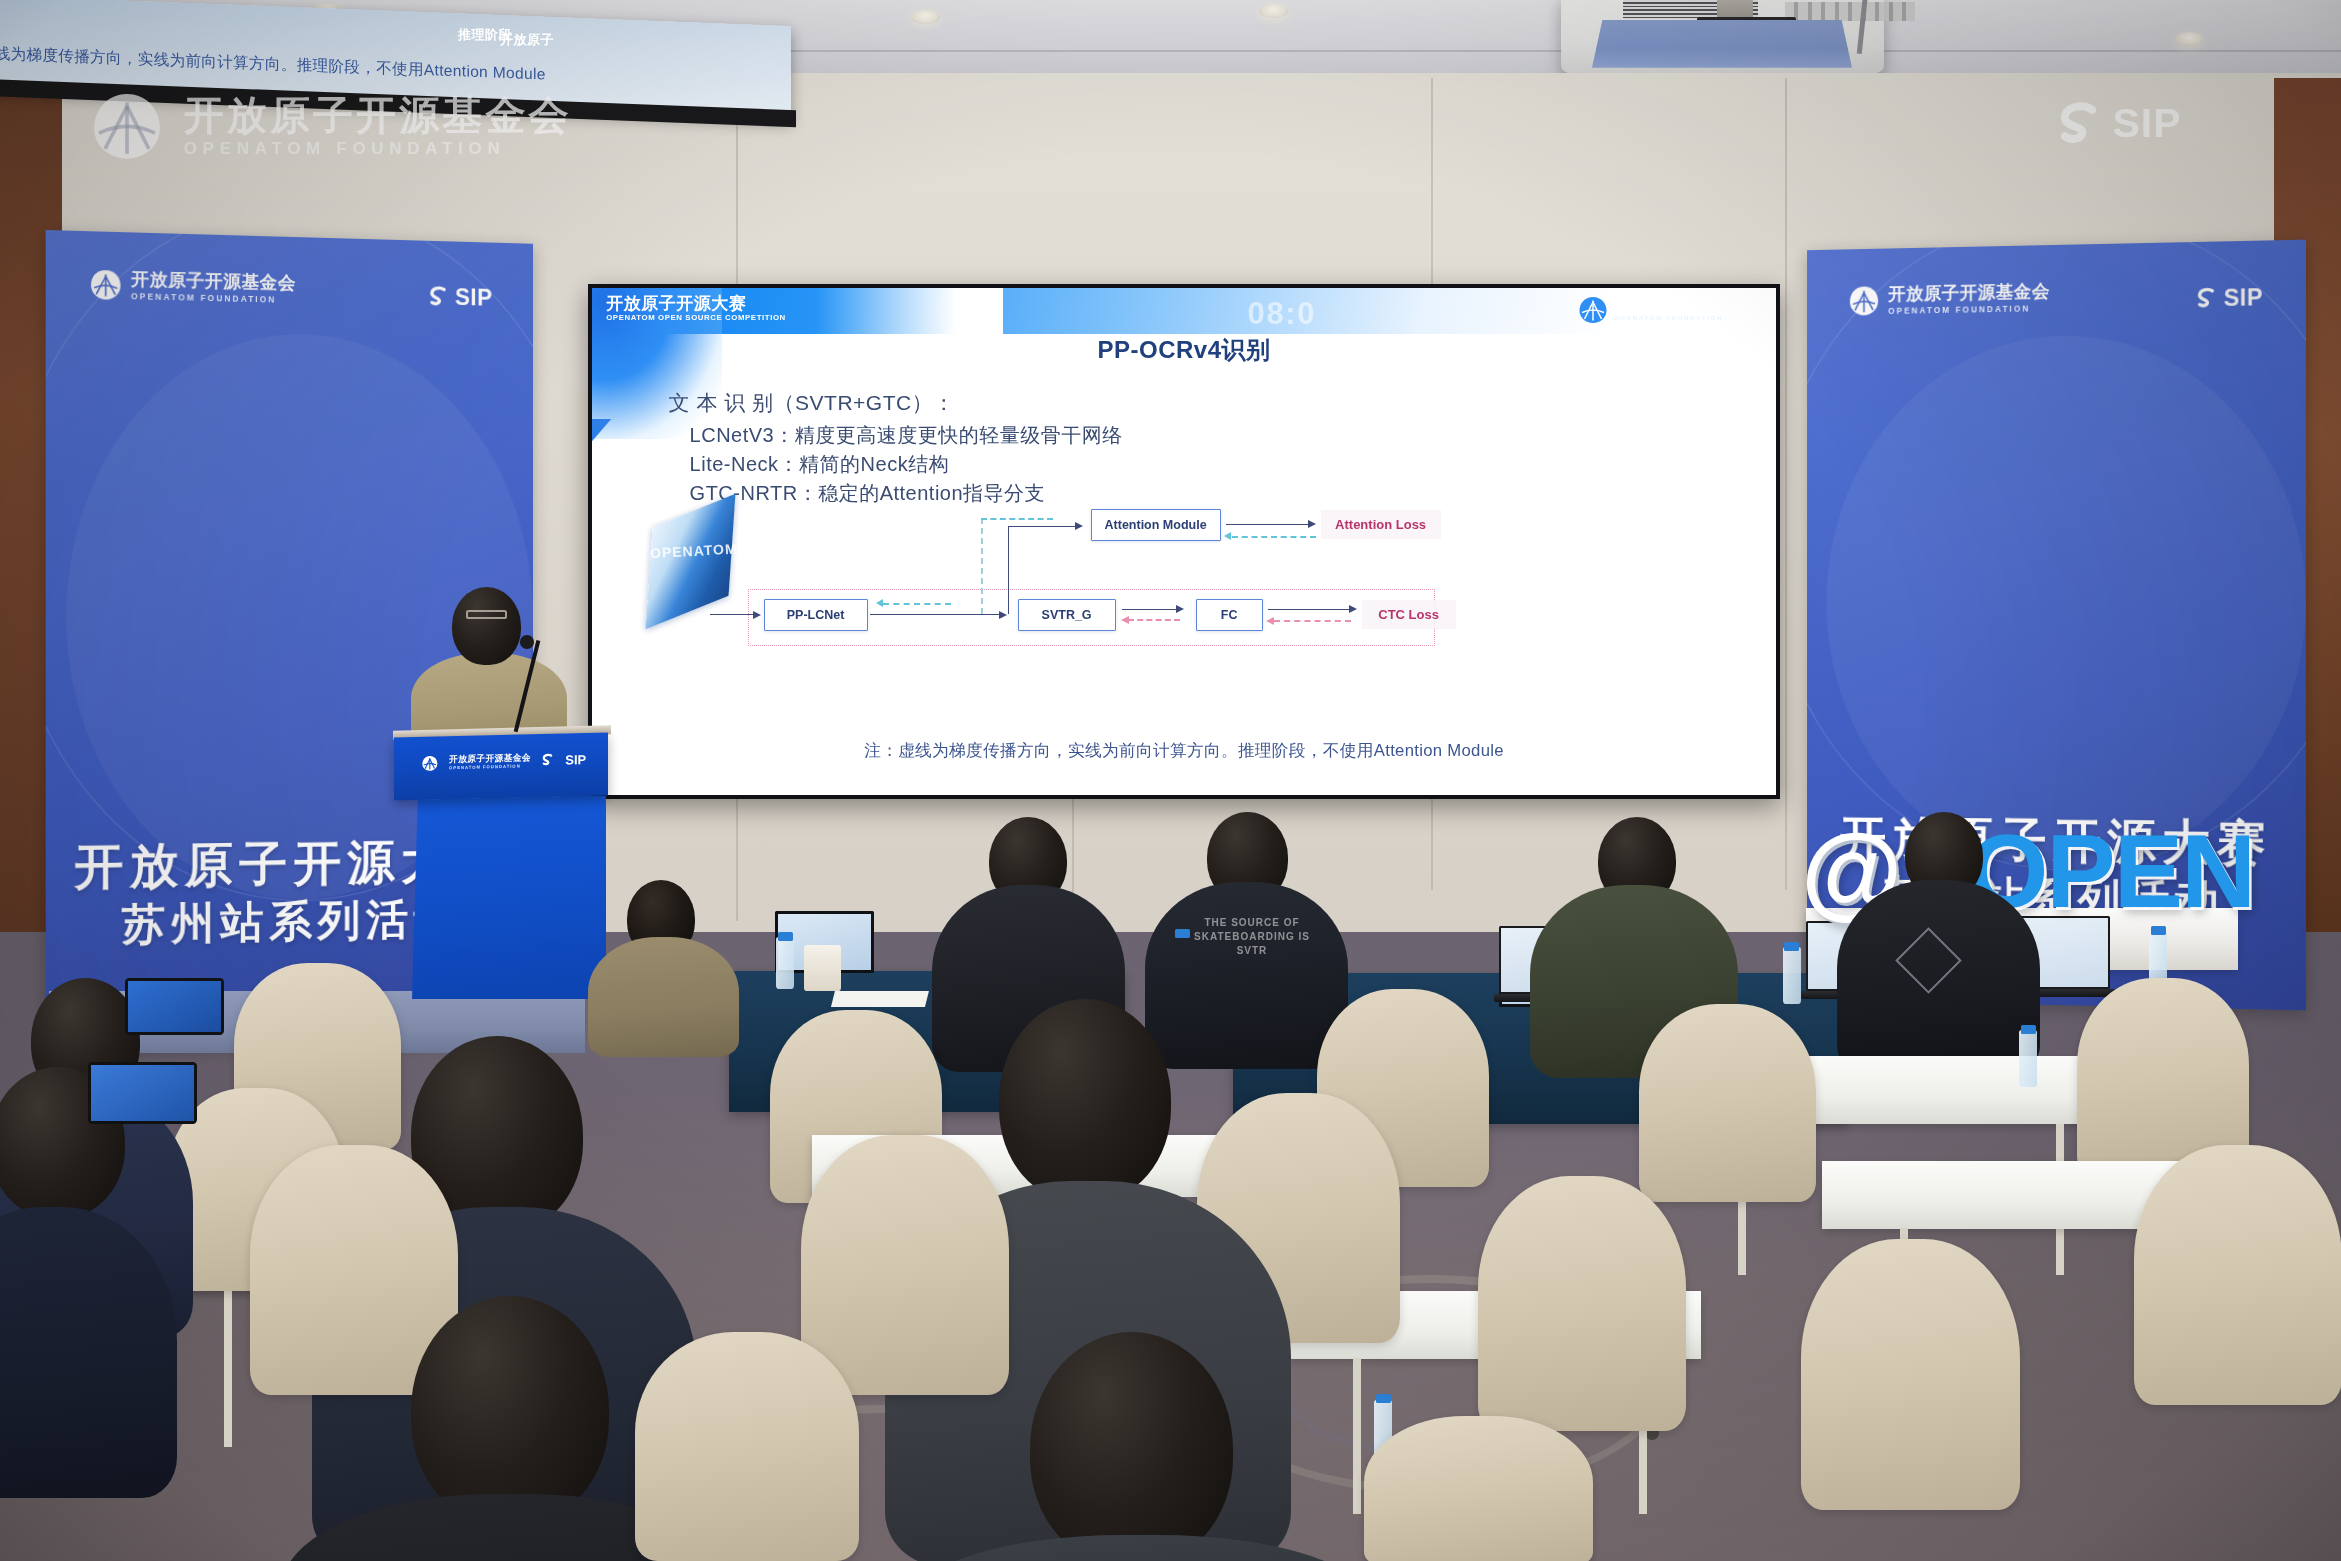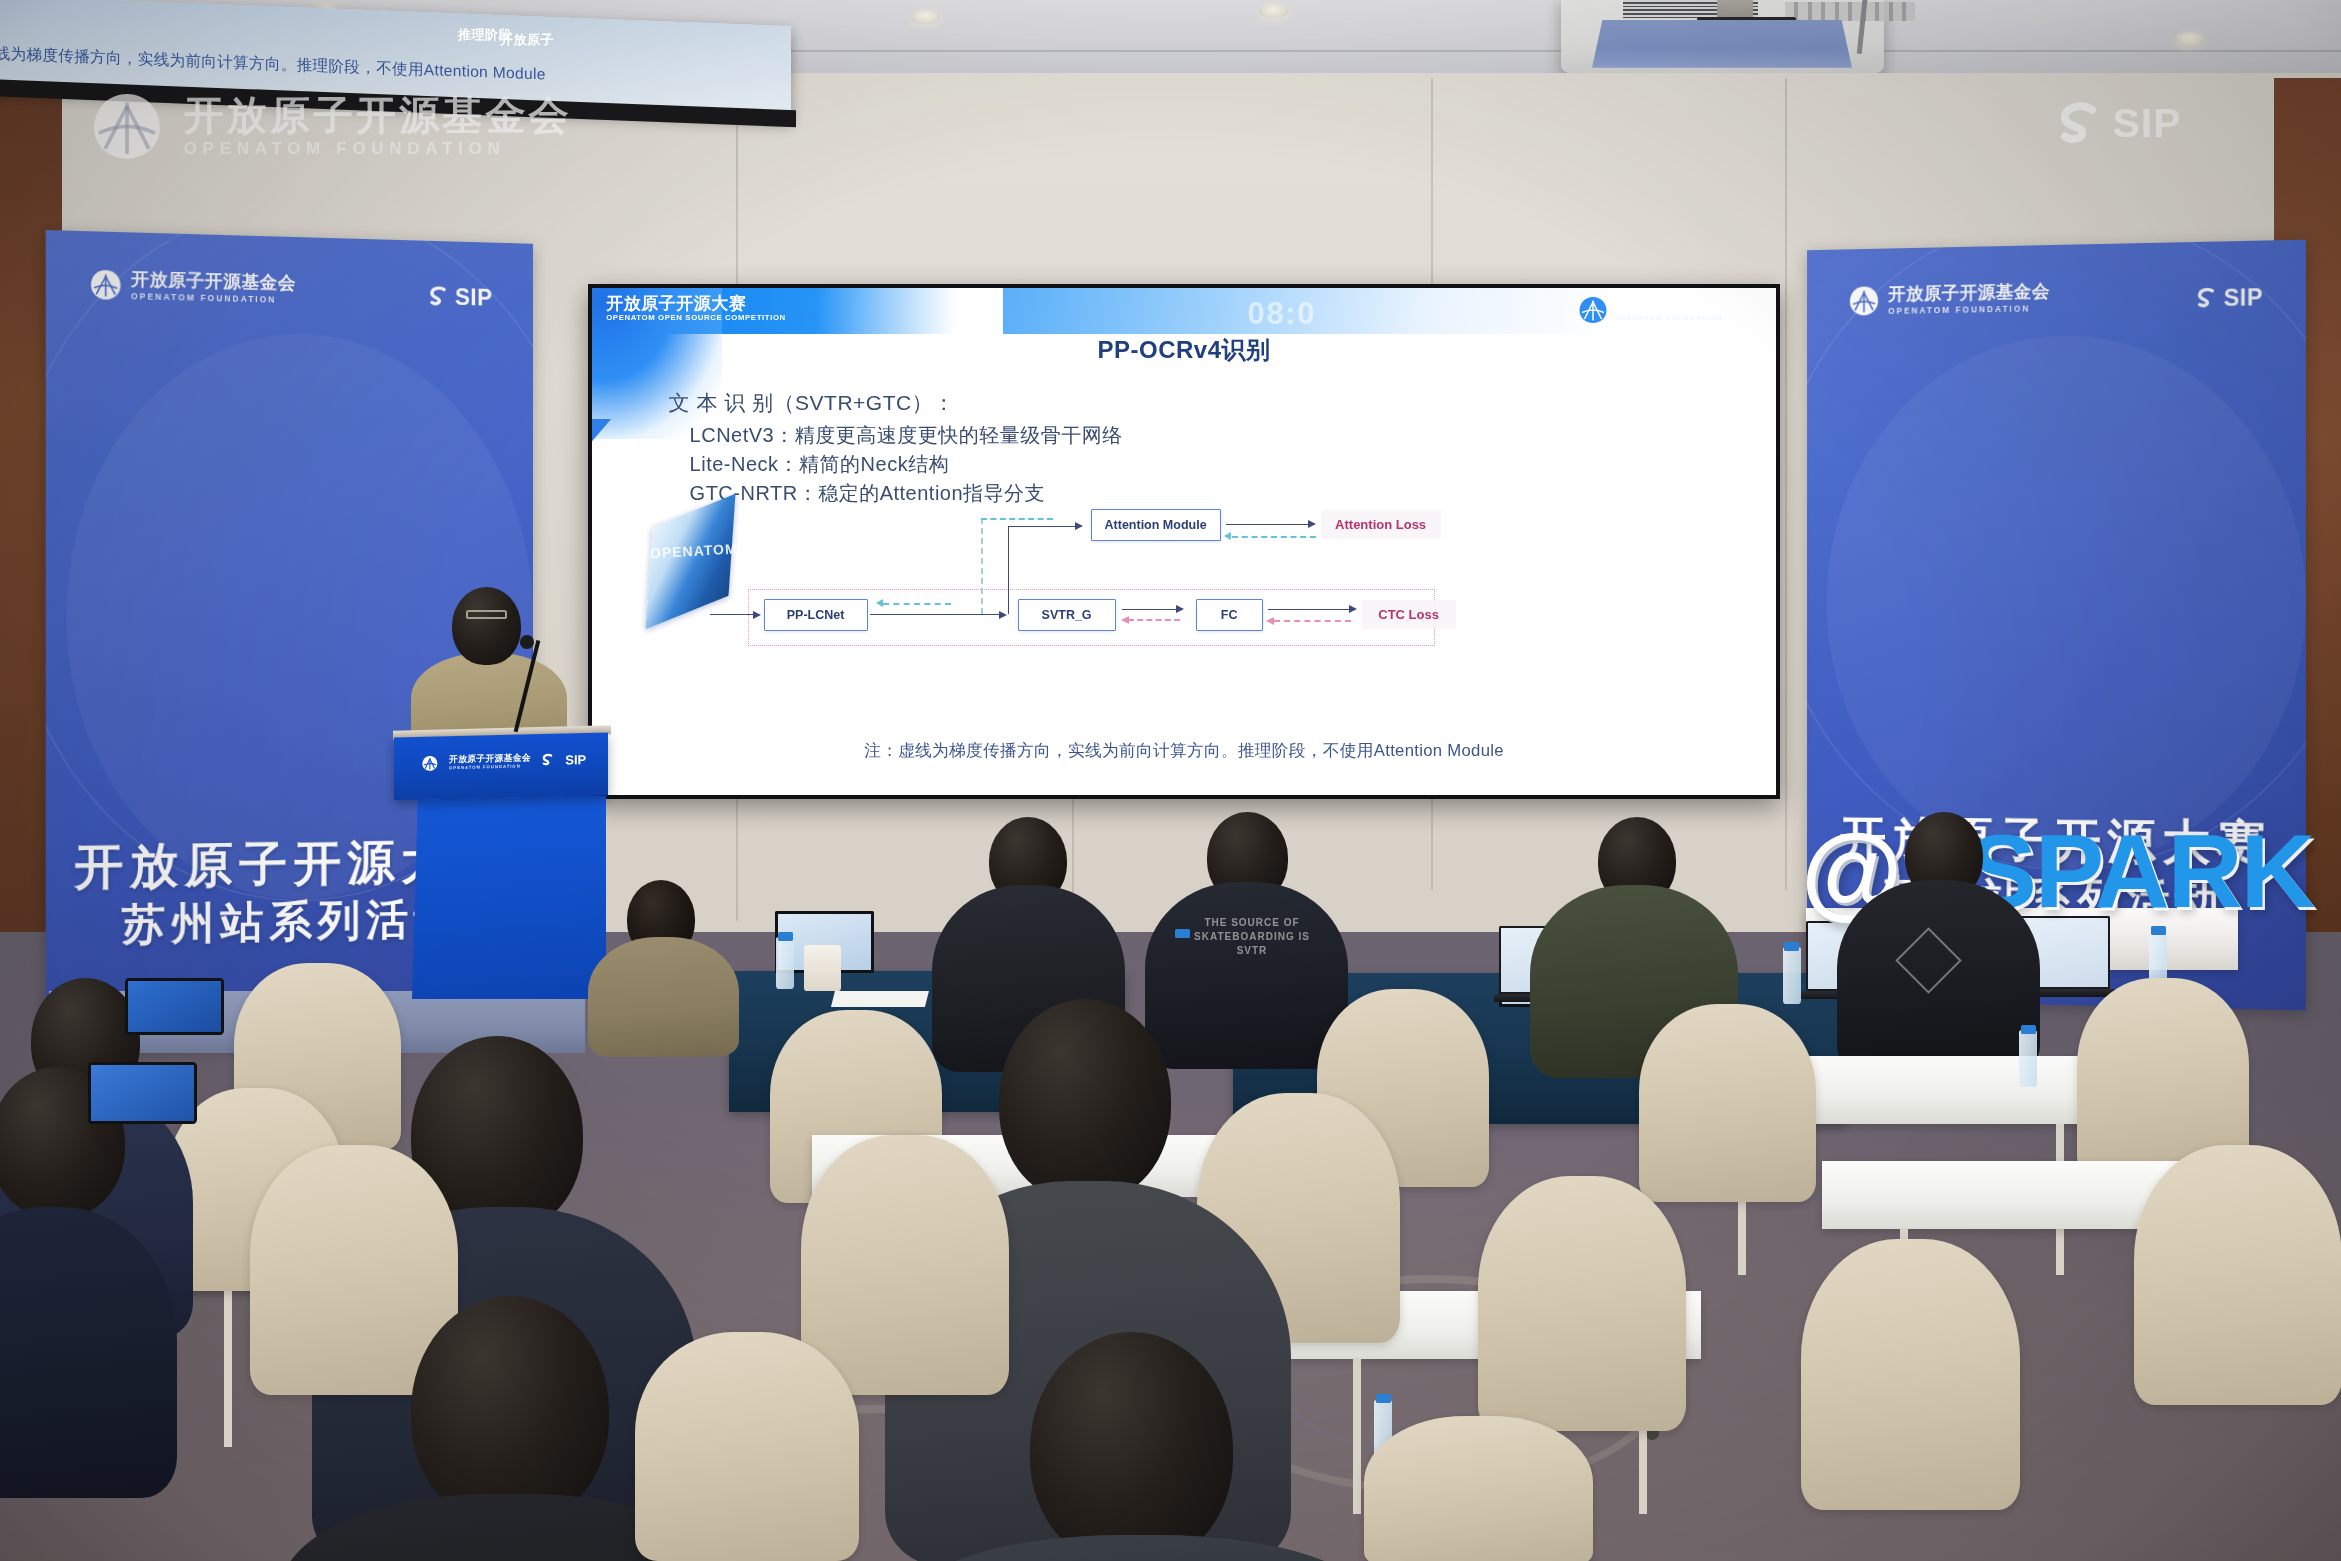--- a/index.html
+++ b/index.html
@@ -468,21 +468,21 @@
   <div class="bottle-cap" style="left:1175px;top:929px;z-index:10;"></div>
   <div class="bottle" style="left:1783px;top:947px;height:57px;z-index:9;"></div>
   <div class="bottle-cap" style="left:1784px;top:942px;z-index:10;"></div>
   <div class="bottle" style="left:2149px;top:932px;height:57px;z-index:9;"></div>
   <div class="bottle-cap" style="left:2151px;top:926px;z-index:10;"></div>
 
   <div style="position:absolute;left:804px;top:945px;width:37px;height:46px;border-radius:3.1px;background:linear-gradient(180deg,#f6f2ea,#ddd6c8);z-index:10;"></div>
   <div style="position:absolute;left:833px;top:991px;width:94px;height:15.6px;background:#f3f3ef;z-index:10;transform:skewX(-14deg);"></div>
 
   <div class="spark-plinth"></div>
-  <div class="spark-main"><span>@S</span><span class="blue">SPARK</span></div>
+  <div class="spark-main"><span>@S</span><span class="blue">OPEN</span></div>
 
   <div class="head" style="left:627px;top:880px;width:68px;height:78px;z-index:8;
        background:radial-gradient(ellipse at 38% 28%,#332b26 0%,#1e1915 50%,#0d0b0a 100%);"></div>
   <div class="body-sh" style="left:588px;top:937px;width:151px;height:120px;z-index:8;
        background:linear-gradient(175deg,#9b8d6e 0%,#8a7d60 60%,#756a50 100%);"></div>
 
   <div class="head" style="left:989px;top:817px;width:78px;height:88px;z-index:9;"></div>
   <div class="body-sh" style="left:932px;top:885px;width:193px;height:187px;z-index:9;
        background:linear-gradient(175deg,#2a2c33 0%,#1d1f25 60%,#141519 100%);"></div>
 

